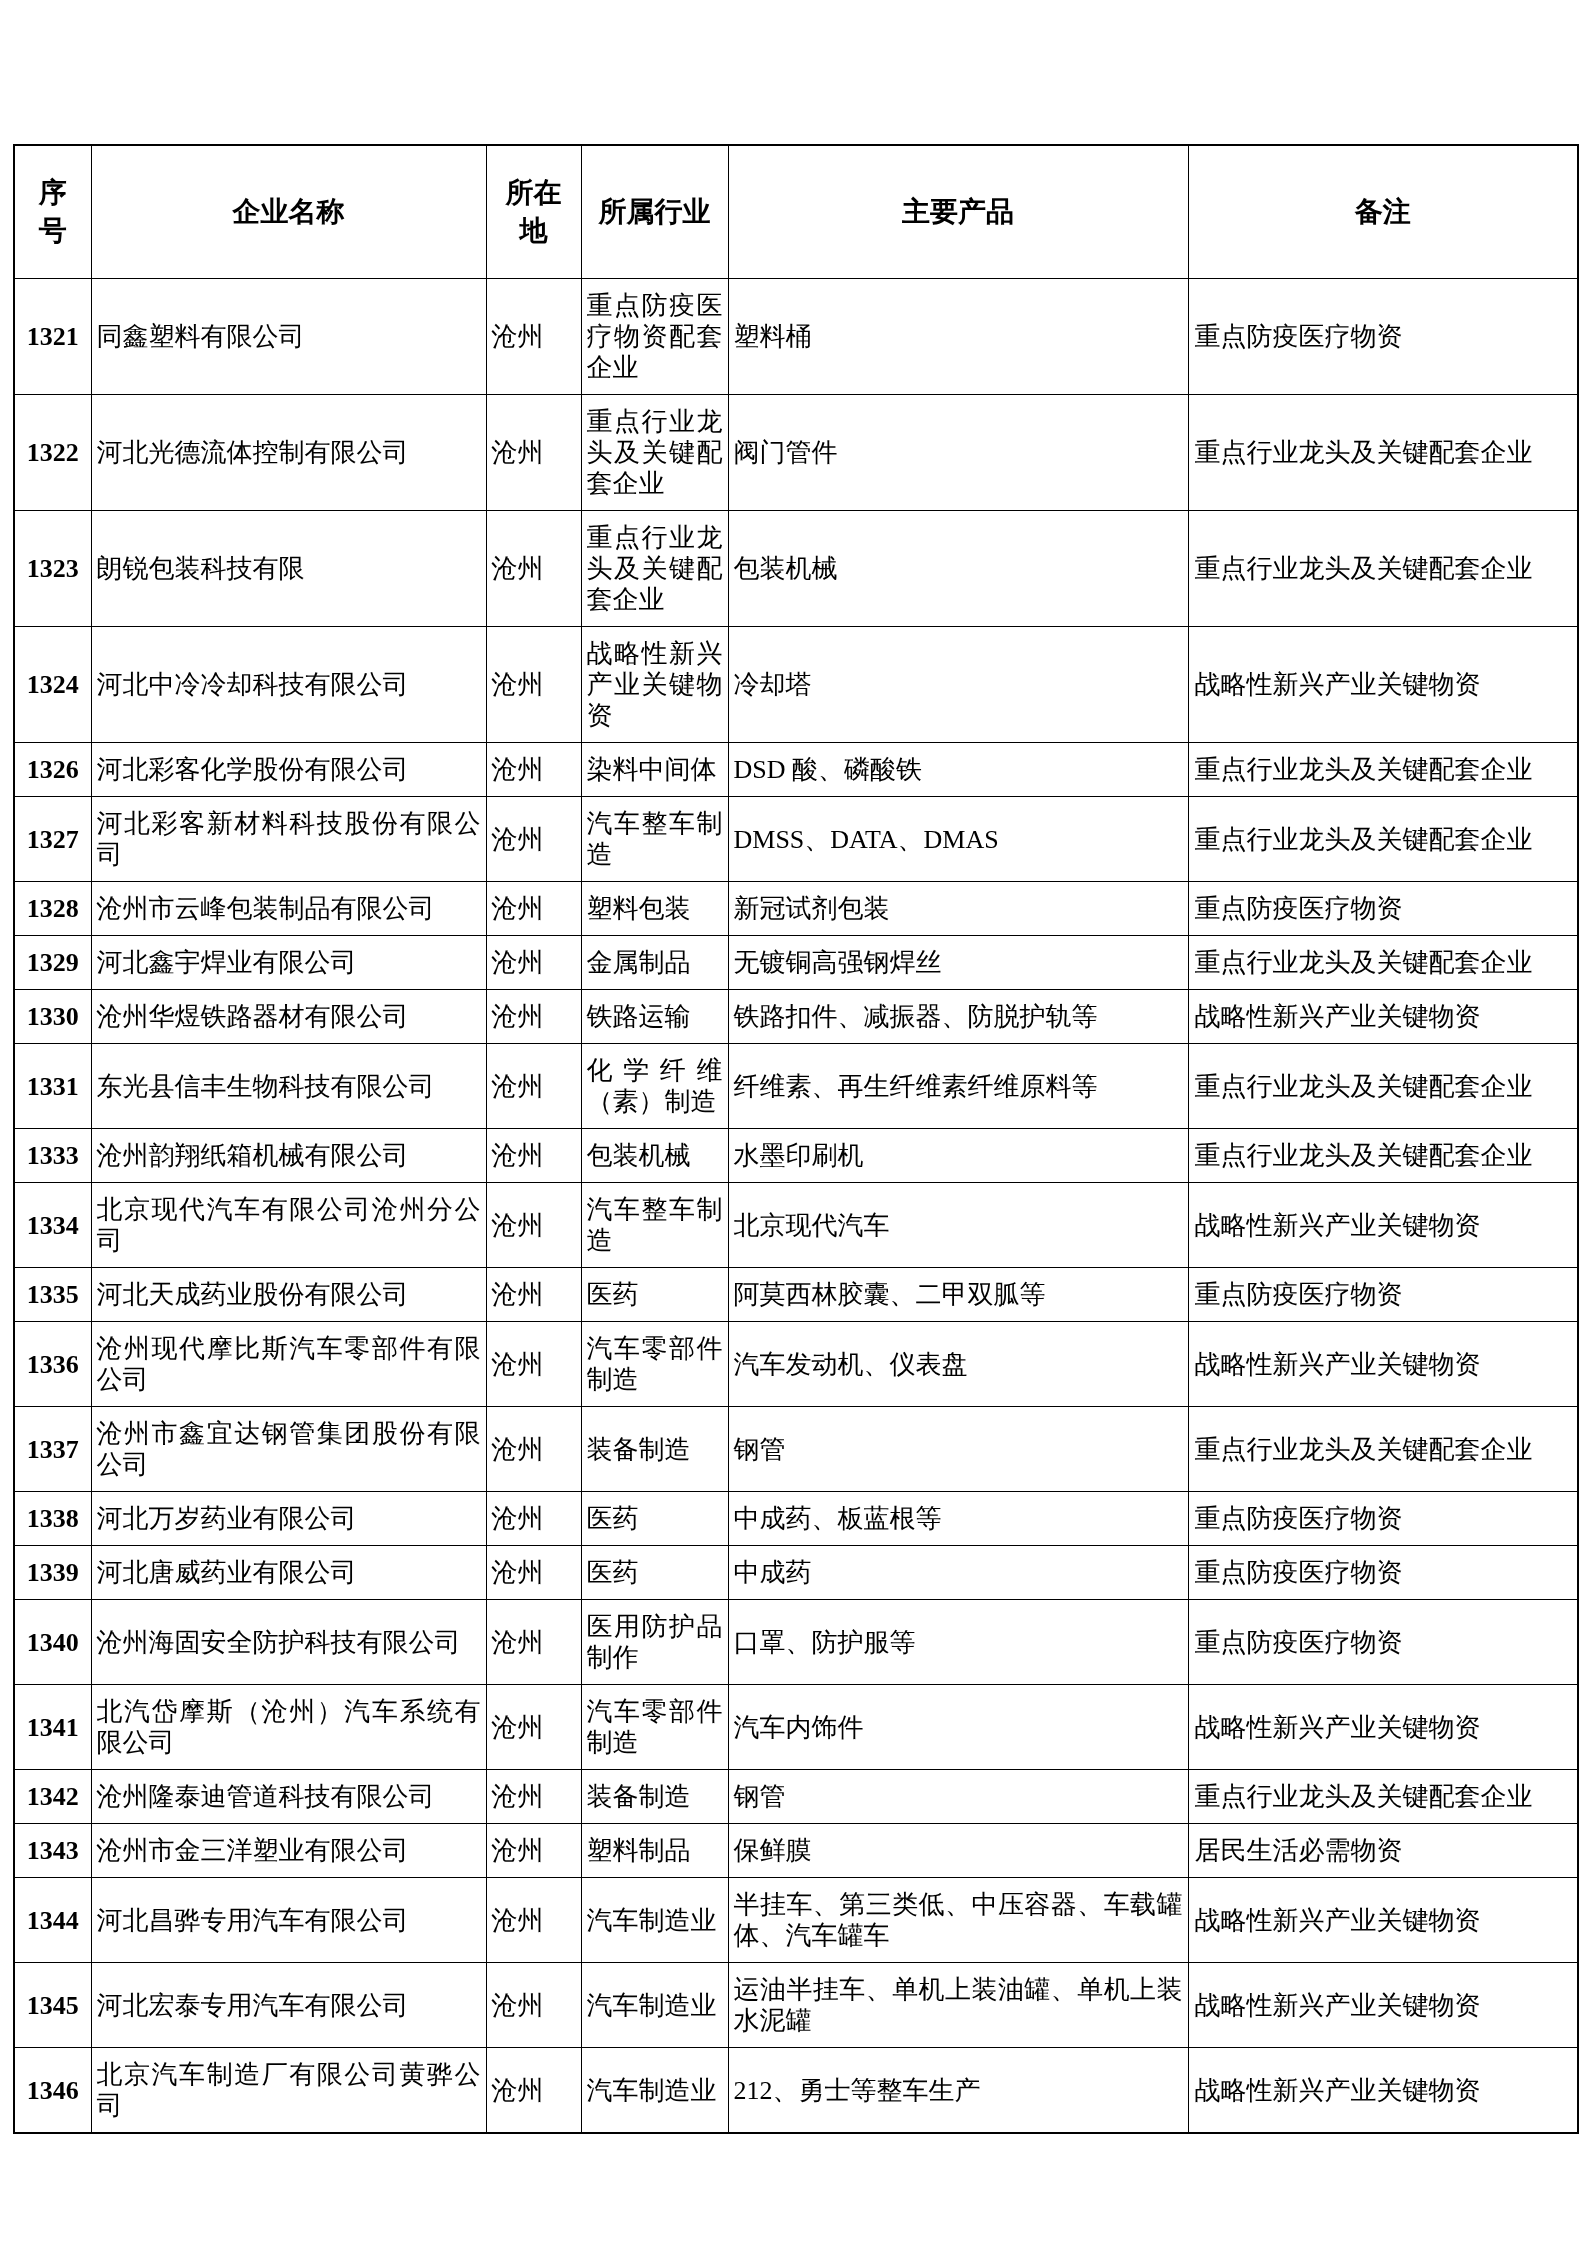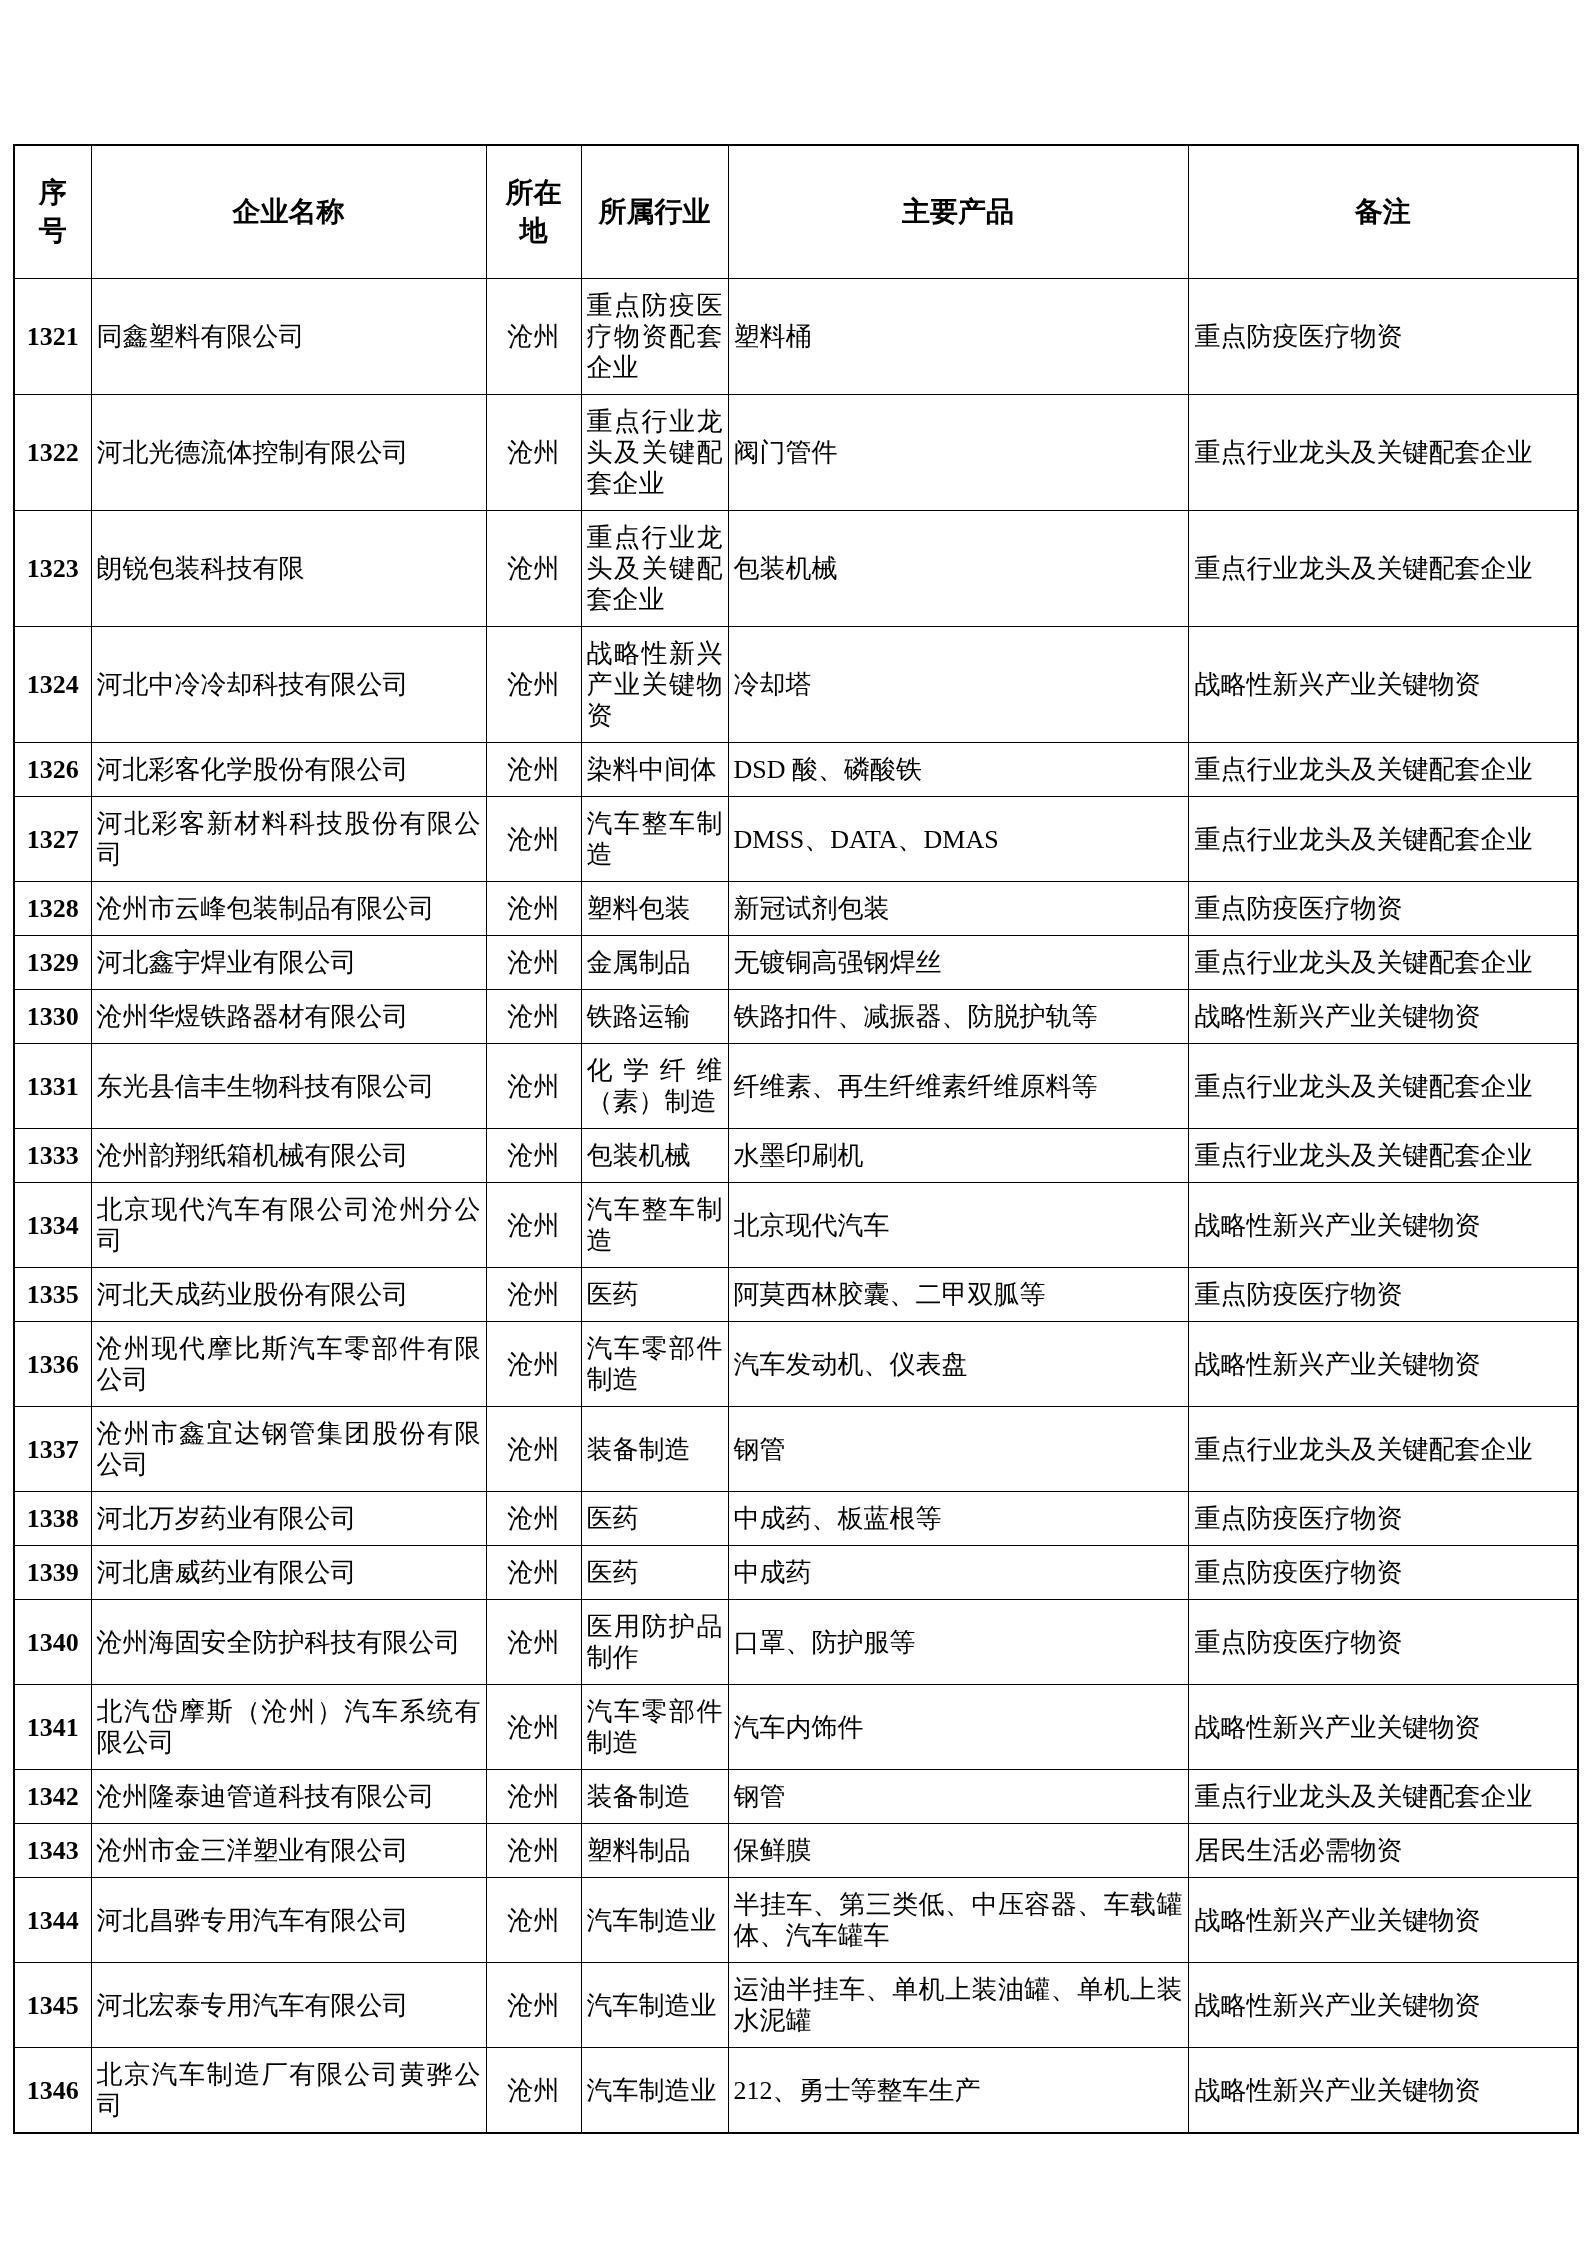--- a/index.html
+++ b/index.html
@@ -43,21 +43,21 @@
     font-size: 26px;
     line-height: 31px;
     padding: 11px 5px;
   }
   td.col-index {
     text-align: center;
     font-weight: bold;
     font-family: "Liberation Serif", "DejaVu Serif", serif;
   }
   td.col-location {
-    text-align: center;
+    text-align: left;
   }
   td.col-company,
   td.col-industry,
   td.col-products {
     text-align: justify;
   }
   td.col-remark {
     text-align: left;
     padding-left: 6px;
     padding-right: 4px;

